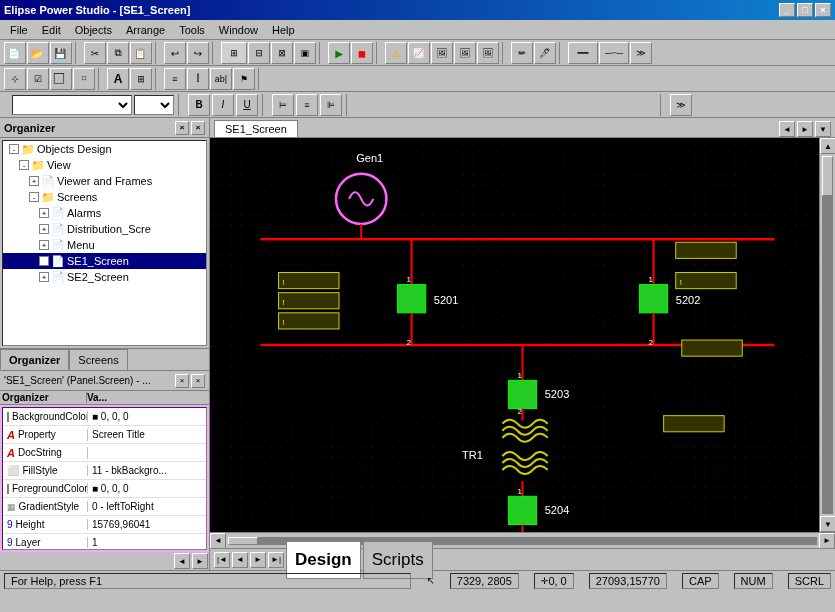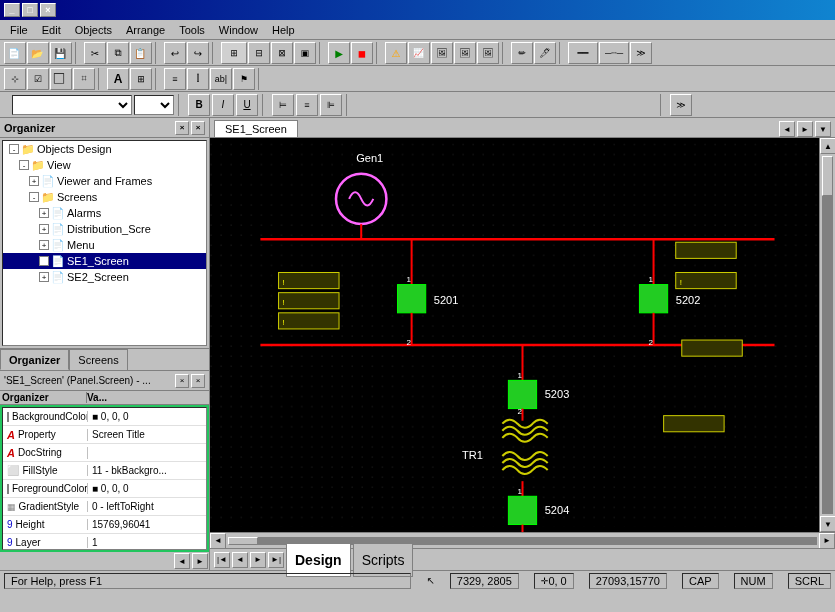--- a/index.html
+++ b/index.html
@@ -158,21 +158,21 @@
       background: #c0c0c0;
       font-size: 11px;
       cursor: pointer;
       display: flex; align-items: center; gap: 4px;
     }
     .panel-tab.active { background: #c0c0c0; border-bottom: 1px solid #c0c0c0; font-weight: bold; }
 
     
     .props-panel {
       height: 200px;
-      background: #22c55e;
+      background: #f0abfc;
       border-top: 1px solid #808080;
       display: flex;
       flex-direction: column;
     }
     .props-header {
       background: #c0c0c0;
       height: 20px;
       display: flex;
       align-items: center;
       justify-content: space-between;
@@ -268,21 +268,21 @@
     .bottom-tabs {
       height: 22px;
       background: #c0c0c0;
       display: flex;
       align-items: center;
       padding: 0 4px;
       border-top: 1px solid #808080;
       gap: 2px;
     }
     .bottom-nav-btn { width: 16px; height: 16px; background: #c0c0c0; border: 1px solid; border-color: #fff #808080 #808080 #fff; font-size: 8px; display: flex; align-items: center; justify-content: center; cursor: pointer; }
-    .bottom-tab { padding: 8px 8px; border: 1px solid #808080; background: #c0c0c0; font-size: 14px; cursor: pointer; }
+    .bottom-tab { padding: 8px 8px; border: 1px solid #808080; background: #c0c0c0; font-size: 17px; cursor: pointer; }
     .bottom-tab.active { background: white; font-weight: bold; }
 
     
     .status-bar {
       height: 20px;
       background: #c0c0c0;
       display: flex;
       align-items: center;
       border-top: 1px solid #808080;
       padding: 0 4px;
@@ -312,20 +312,21 @@
     }
 
     
     .icon-folder { color: #ffcc00; }
     .prop-icon-A { font-style: italic; font-weight: bold; color: #cc0000; font-size: 11px; }
   </style>
 </head>
 <body>
 
 <div class="title-bar">
+  <span>Elipse Power Studio - [SE1_Screen]</span>
   <div class="title-bar-controls">
     <div class="title-btn">_</div>
     <div class="title-btn">□</div>
     <div class="title-btn">×</div>
   </div>
 </div>
 
 <div class="menu-bar">
   <span class="menu-item">File</span>
   <span class="menu-item">Edit</span>

